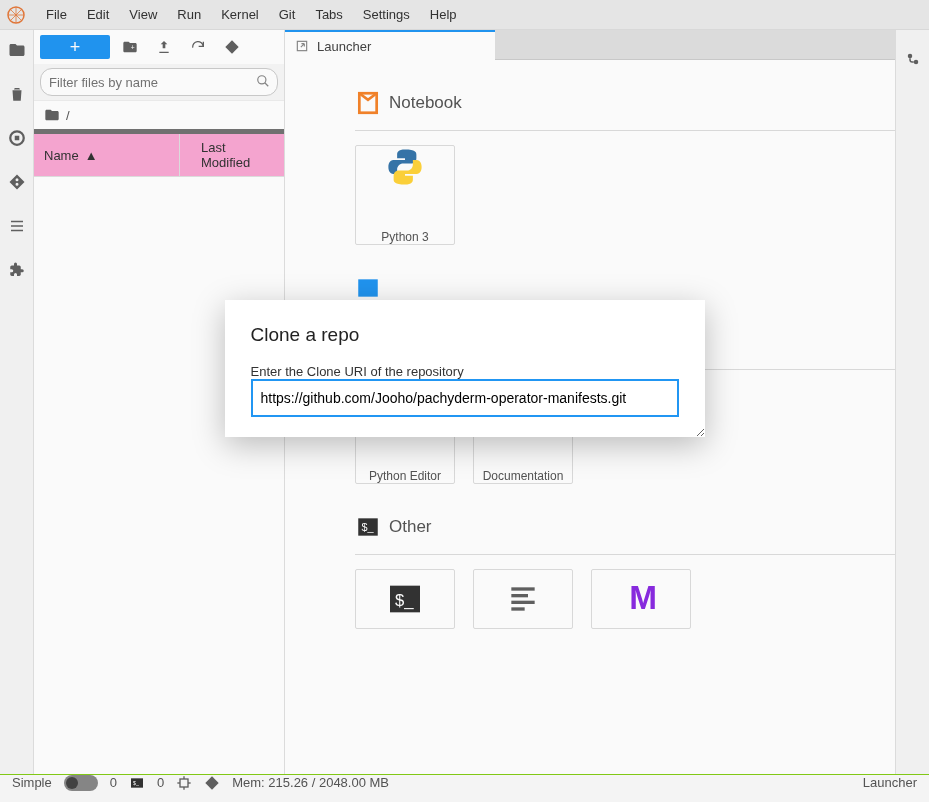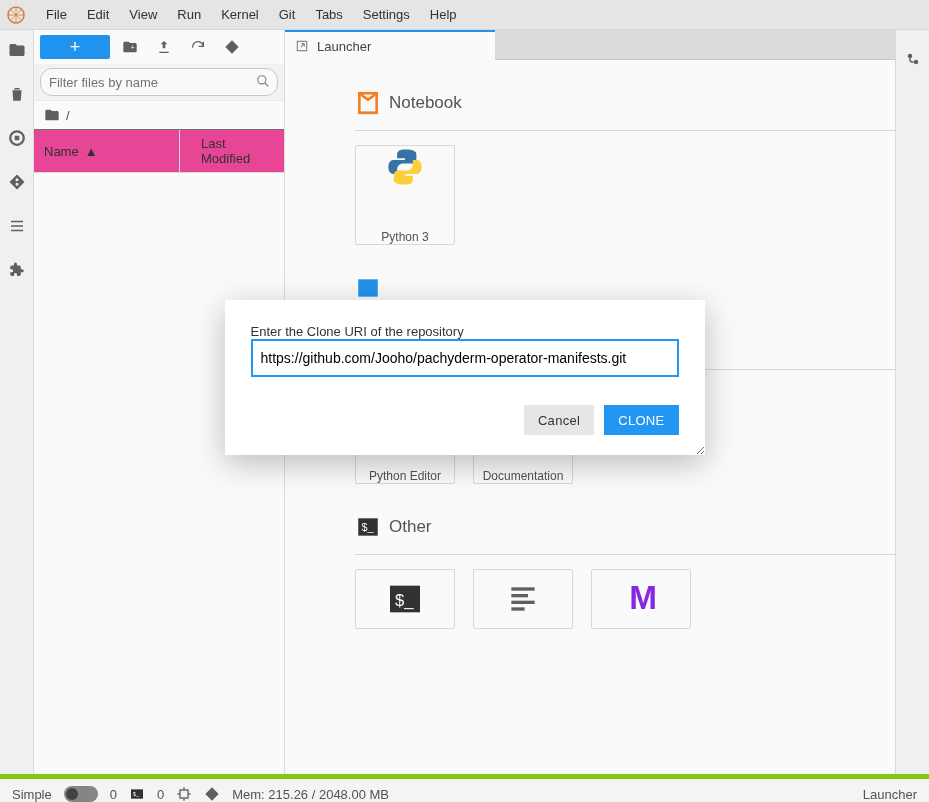--- a/index.html
+++ b/index.html
@@ -20,21 +20,21 @@
 
 .filepanel { width: 251px; border-right: 1px solid #e0e0e0; display: flex; flex-direction: column; background:#fff;}
 .fp-toolbar { height: 34px; display: flex; align-items: center; padding: 0 6px; gap: 6px; background:#fff;}
 .fp-new { background: #2196f3; width: 70px; height: 24px; color: #fff; display:flex; align-items:center;justify-content:center; font-size:18px; border-radius:2px; cursor:pointer;}
 .fp-iconbtn { width:28px; height:24px; display:flex; align-items:center; justify-content:center; color:#616161; cursor:pointer;}
 .fp-filter { position: relative; padding: 4px 6px; border-bottom: 1px solid #eee; background:#f7f7f7;}
 .fp-filter input { width: 100%; height: 28px; padding: 4px 26px 4px 8px; border: 1px solid #ccc; border-radius: 12px; font-size:13px; color:#777;}
 .fp-filter .search-ic { position:absolute; right:14px; top:10px; color:#888;}
 .fp-bread { padding: 6px 10px; display:flex; align-items:center; gap:6px; color:#555; font-size:13px;}
 .fp-bread .folder-ic { color:#616161;}
-.fp-header { display:flex; border-top:1px solid #737373; border-bottom:1px solid #e0e0e0; background:#ec4899; font-size:13px;}
+.fp-header { display:flex; border-top:5px solid #737373; border-bottom:1px solid #e0e0e0; background:#f9a8d4; font-size:13px;}
 .fp-header .col-name { flex:1; padding:6px 10px; display:flex; align-items:center; gap:6px;}
 .fp-header .col-mod { width:105px; padding:6px 21px; text-align:left; border-left:1px solid #e0e0e0;}
 .fp-body { flex:1; background:#fff;}
 
 
 .mainarea { flex:1; display:flex; flex-direction:column; background:#f0f0f0; position:relative;}
 .tabbar { height:30px; display:flex; background:#e0e0e0; border-bottom:1px solid #ccc;}
 .tab { background:#fff; border-top:2px solid #2196f3; height:30px; display:flex; align-items:center; padding:0 10px; gap:8px; width:210px; font-size:13px; color:#444;}
 .tab .tab-ic { color:#888;}
 .launcher-body { flex:1; background:#fff; overflow-y:scroll; position:relative;}
@@ -46,21 +46,21 @@
 .cards { display:flex; gap:18px;}
 .card { width:100px; height:100px; border:1px solid #ddd; border-radius:2px; display:flex; flex-direction:column; align-items:center; justify-content:center; gap:10px; cursor:pointer;}
 .card .c-ic { width:44px; height:44px; display:flex; align-items:center; justify-content:center;}
 .card .c-label { font-size:12px; color:#555; text-align:center;margin-top:32px;}
 
 
 .rightrail { width:34px; background:#f5f5f5; border-left:1px solid #e0e0e0; display:flex; flex-direction:column; align-items:center; padding-top:20px;}
 .rightrail .rail-icon { color:#616161; }
 
 
-.statusbar { height:28px; border-top:5px solid #84cc16; background:#f9f9f9; display:flex; align-items:flex-end; padding:0 12px; font-size:13px; color:#555; gap:12px;}
+.statusbar { height:28px; border-top:1px solid #84cc16; background:#f9f9f9; display:flex; align-items:flex-start; padding:0 12px; font-size:13px; color:#555; gap:12px;}
 .statusbar .toggle { width:34px; height:16px; background:#888; border-radius:8px; position:relative;}
 .statusbar .toggle::after { content:""; width:12px; height:12px; background:#444; border-radius:50%; position:absolute; top:2px; left:2px;}
 .statusbar .spacer { flex:1;}
 .sb-ic { display:inline-flex; align-items:center;}
 
 
 .overlay { position:absolute; inset:0; background:rgba(0,0,0,0.02); display:flex; align-items:flex-start; justify-content:center; z-index:100;}
 .dialog { margin-top:300px; width:480px; background:#fff; box-shadow:0 8px 30px rgba(0,0,0,0.25); padding:24px 26px 20px 26px; resize:both; overflow:auto;}
 .dialog h2 { font-size:19px; font-weight:500; margin-bottom:18px; color:#222;}
 .dialog .dlg-label { font-size:13px; color:#333; }
@@ -340,20 +340,17 @@
         <path d="M12 2l10 10-10 10L2 12z"></path>
       </svg>
     </span>
   <span>Mem: 215.26 / 2048.00 MB</span>
   <span class="spacer"></span>
   <span>Launcher</span>
 </div>
 
 <div class="overlay">
   <div class="dialog">
+    <h2>Clone a repo</h2>
     <div class="dlg-label">Enter the Clone URI of the repository</div>
     <input value="https://github.com/Jooho/pachyderm-operator-manifests.git" style="">
-    <div class="dlg-buttons">
-      <button class="btn cancel">Cancel</button>
-      <button class="btn primary">CLONE</button>
-    </div>
   </div>
 </div>
 
 </body></html>

